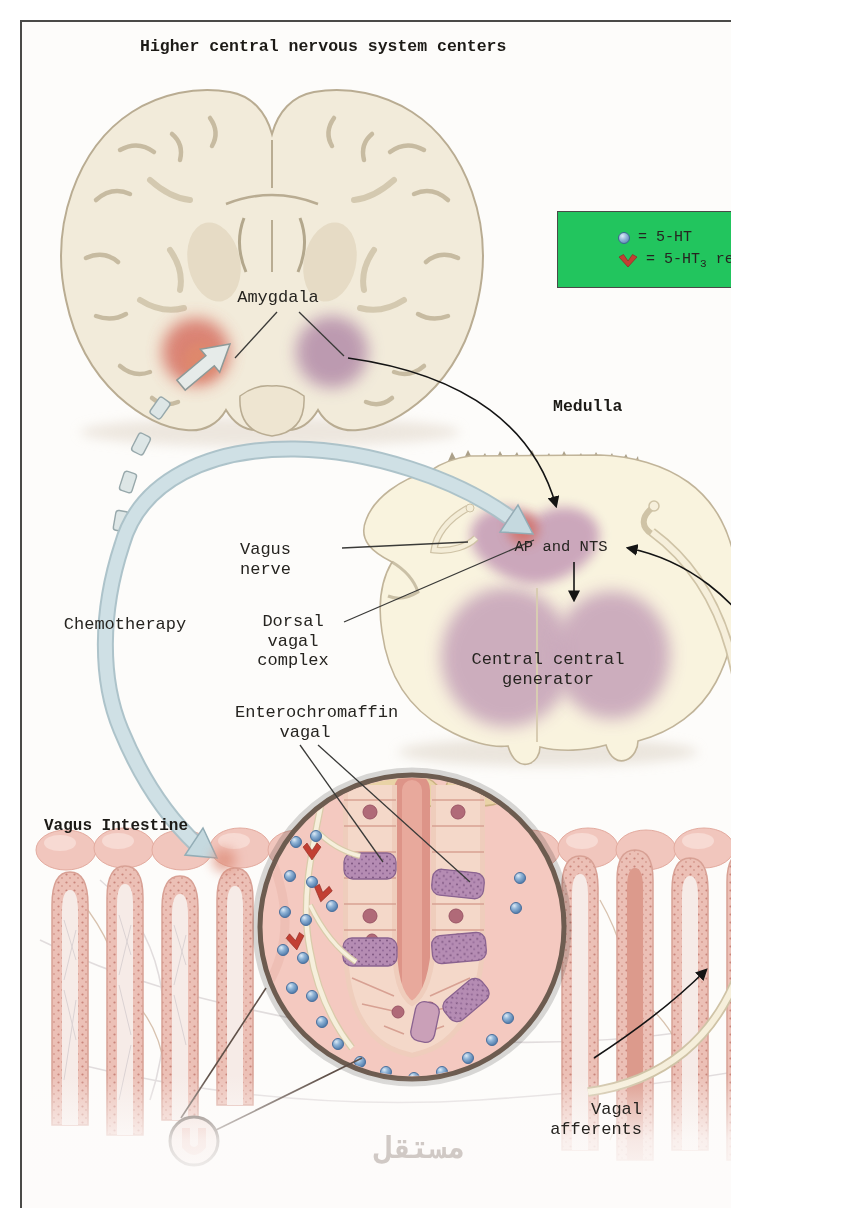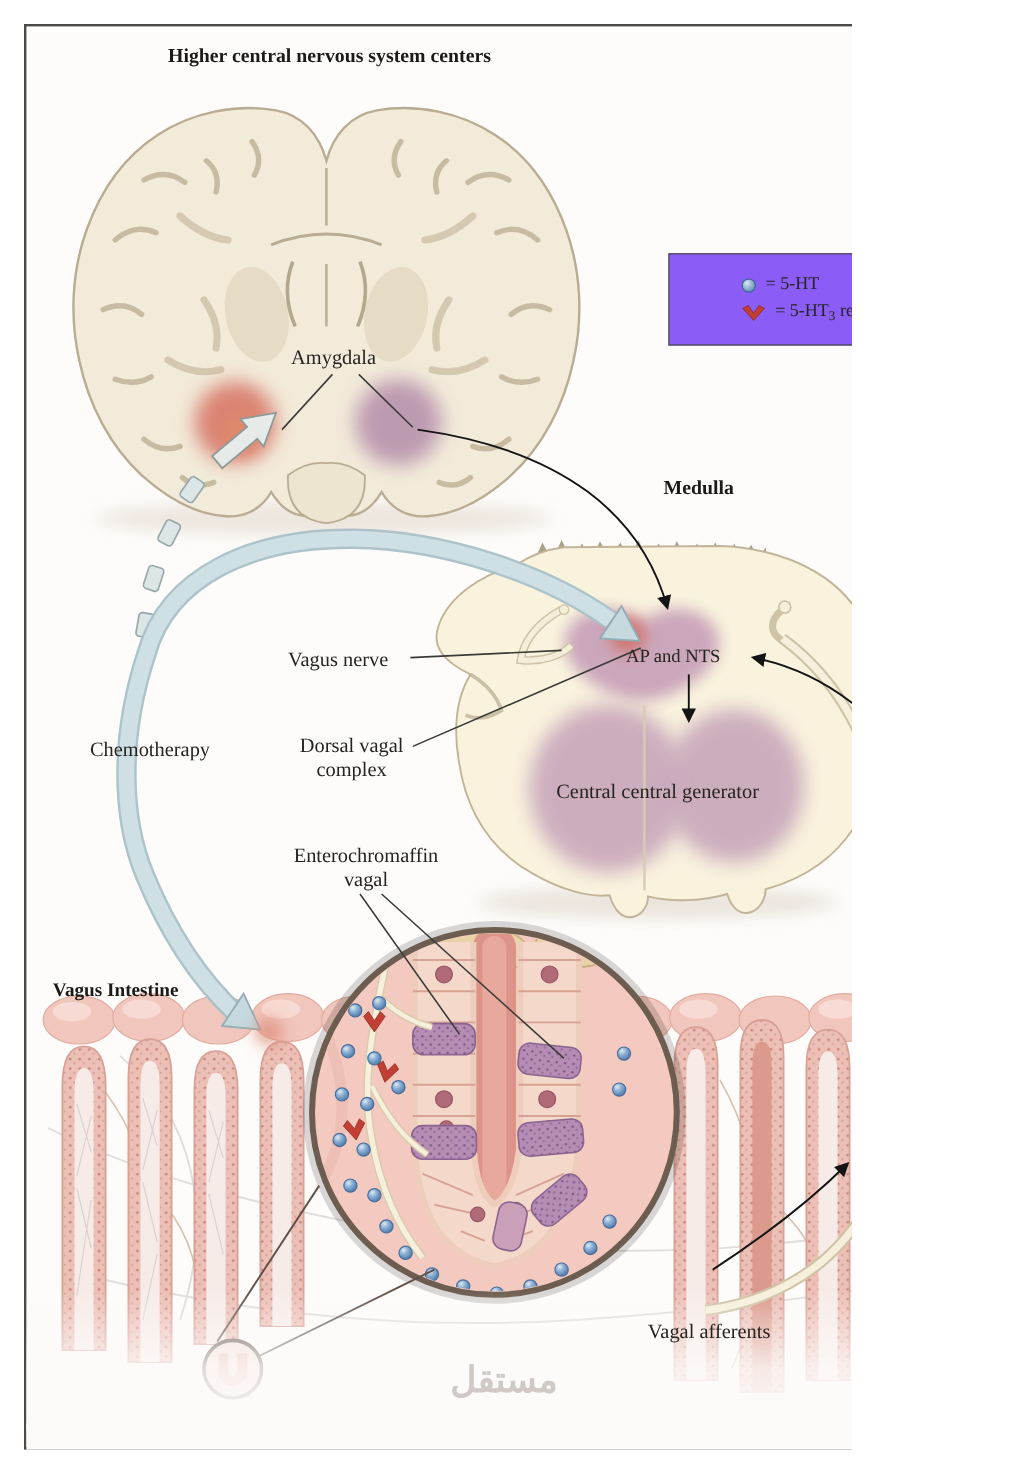--- a/index.html
+++ b/index.html
@@ -1,30 +1,30 @@
 <!DOCTYPE html>
 <html><head>
 <meta charset="utf-8">
 <style>
   html,body{margin:0;padding:0;background:#ffffff;}
   .page{position:relative;width:710px;height:1232px;background:#ffffff;overflow:hidden;
-        font-family:Liberation Serif, serif;color:#222;}
+        font-family:Liberation Mono, monospace;color:#222;padding-left:21px;}
   .frame{position:absolute;left:20px;top:20px;width:810px;height:1188px;
          border:2px solid #4a4a48;background:#fdfcfa;box-sizing:border-box;}
   .bg-upper{position:absolute;left:22px;top:22px;width:810px;height:784px;
             background:linear-gradient(#fefdfc 0%,#fdfaf8 40%,#f8ece7 78%,#f5e3dd 100%);}
   .bg-lower{position:absolute;left:22px;top:806px;width:810px;height:354px;
             background:linear-gradient(#f6ded7 0%,#f7e3dd 55%,#fbf1ee 85%,#fdfbfa 100%);}
   .hline{position:absolute;left:22px;top:805px;width:810px;height:1px;background:#b79c91;opacity:.85;}
   svg.scene{position:absolute;left:0;top:0;pointer-events:none;}
   .lbl{position:absolute;font-size:17px;line-height:1.15;color:#262420;}
   .lbl.bold{font-weight:bold;font-size:16.5px;color:#1c1a16;}
   .ctr{text-align:center;}
   .rgt{}
-  .legend{position:absolute;left:557px;top:211px;width:243px;height:77px;background:#8b5cf6;
+  .legend{position:absolute;left:557px;top:211px;width:243px;height:77px;background:#22c55e;
           border:1.5px solid #4a4a48;box-sizing:border-box;display:flex;flex-direction:column;
           justify-content:center;gap:5px;padding-left:60px;}
   .legend-row{display:flex;align-items:center;gap:8px;font-size:15px;color:#262420;}
   .ht-dot{width:12px;height:12px;border-radius:50%;
           background:radial-gradient(circle at 35% 30%,#dcebf6 0%,#8fb3d6 45%,#4a76a6 100%);
           border:1px solid #3f6792;box-sizing:border-box;flex:0 0 auto;}
   .rec-icon{flex:0 0 auto;display:block;}
   sub{font-size:11px;}
   .watermark{position:absolute;left:320px;top:1134px;width:200px;text-align:center;
              color:#c9c1bc;opacity:.85;pointer-events:none;}

